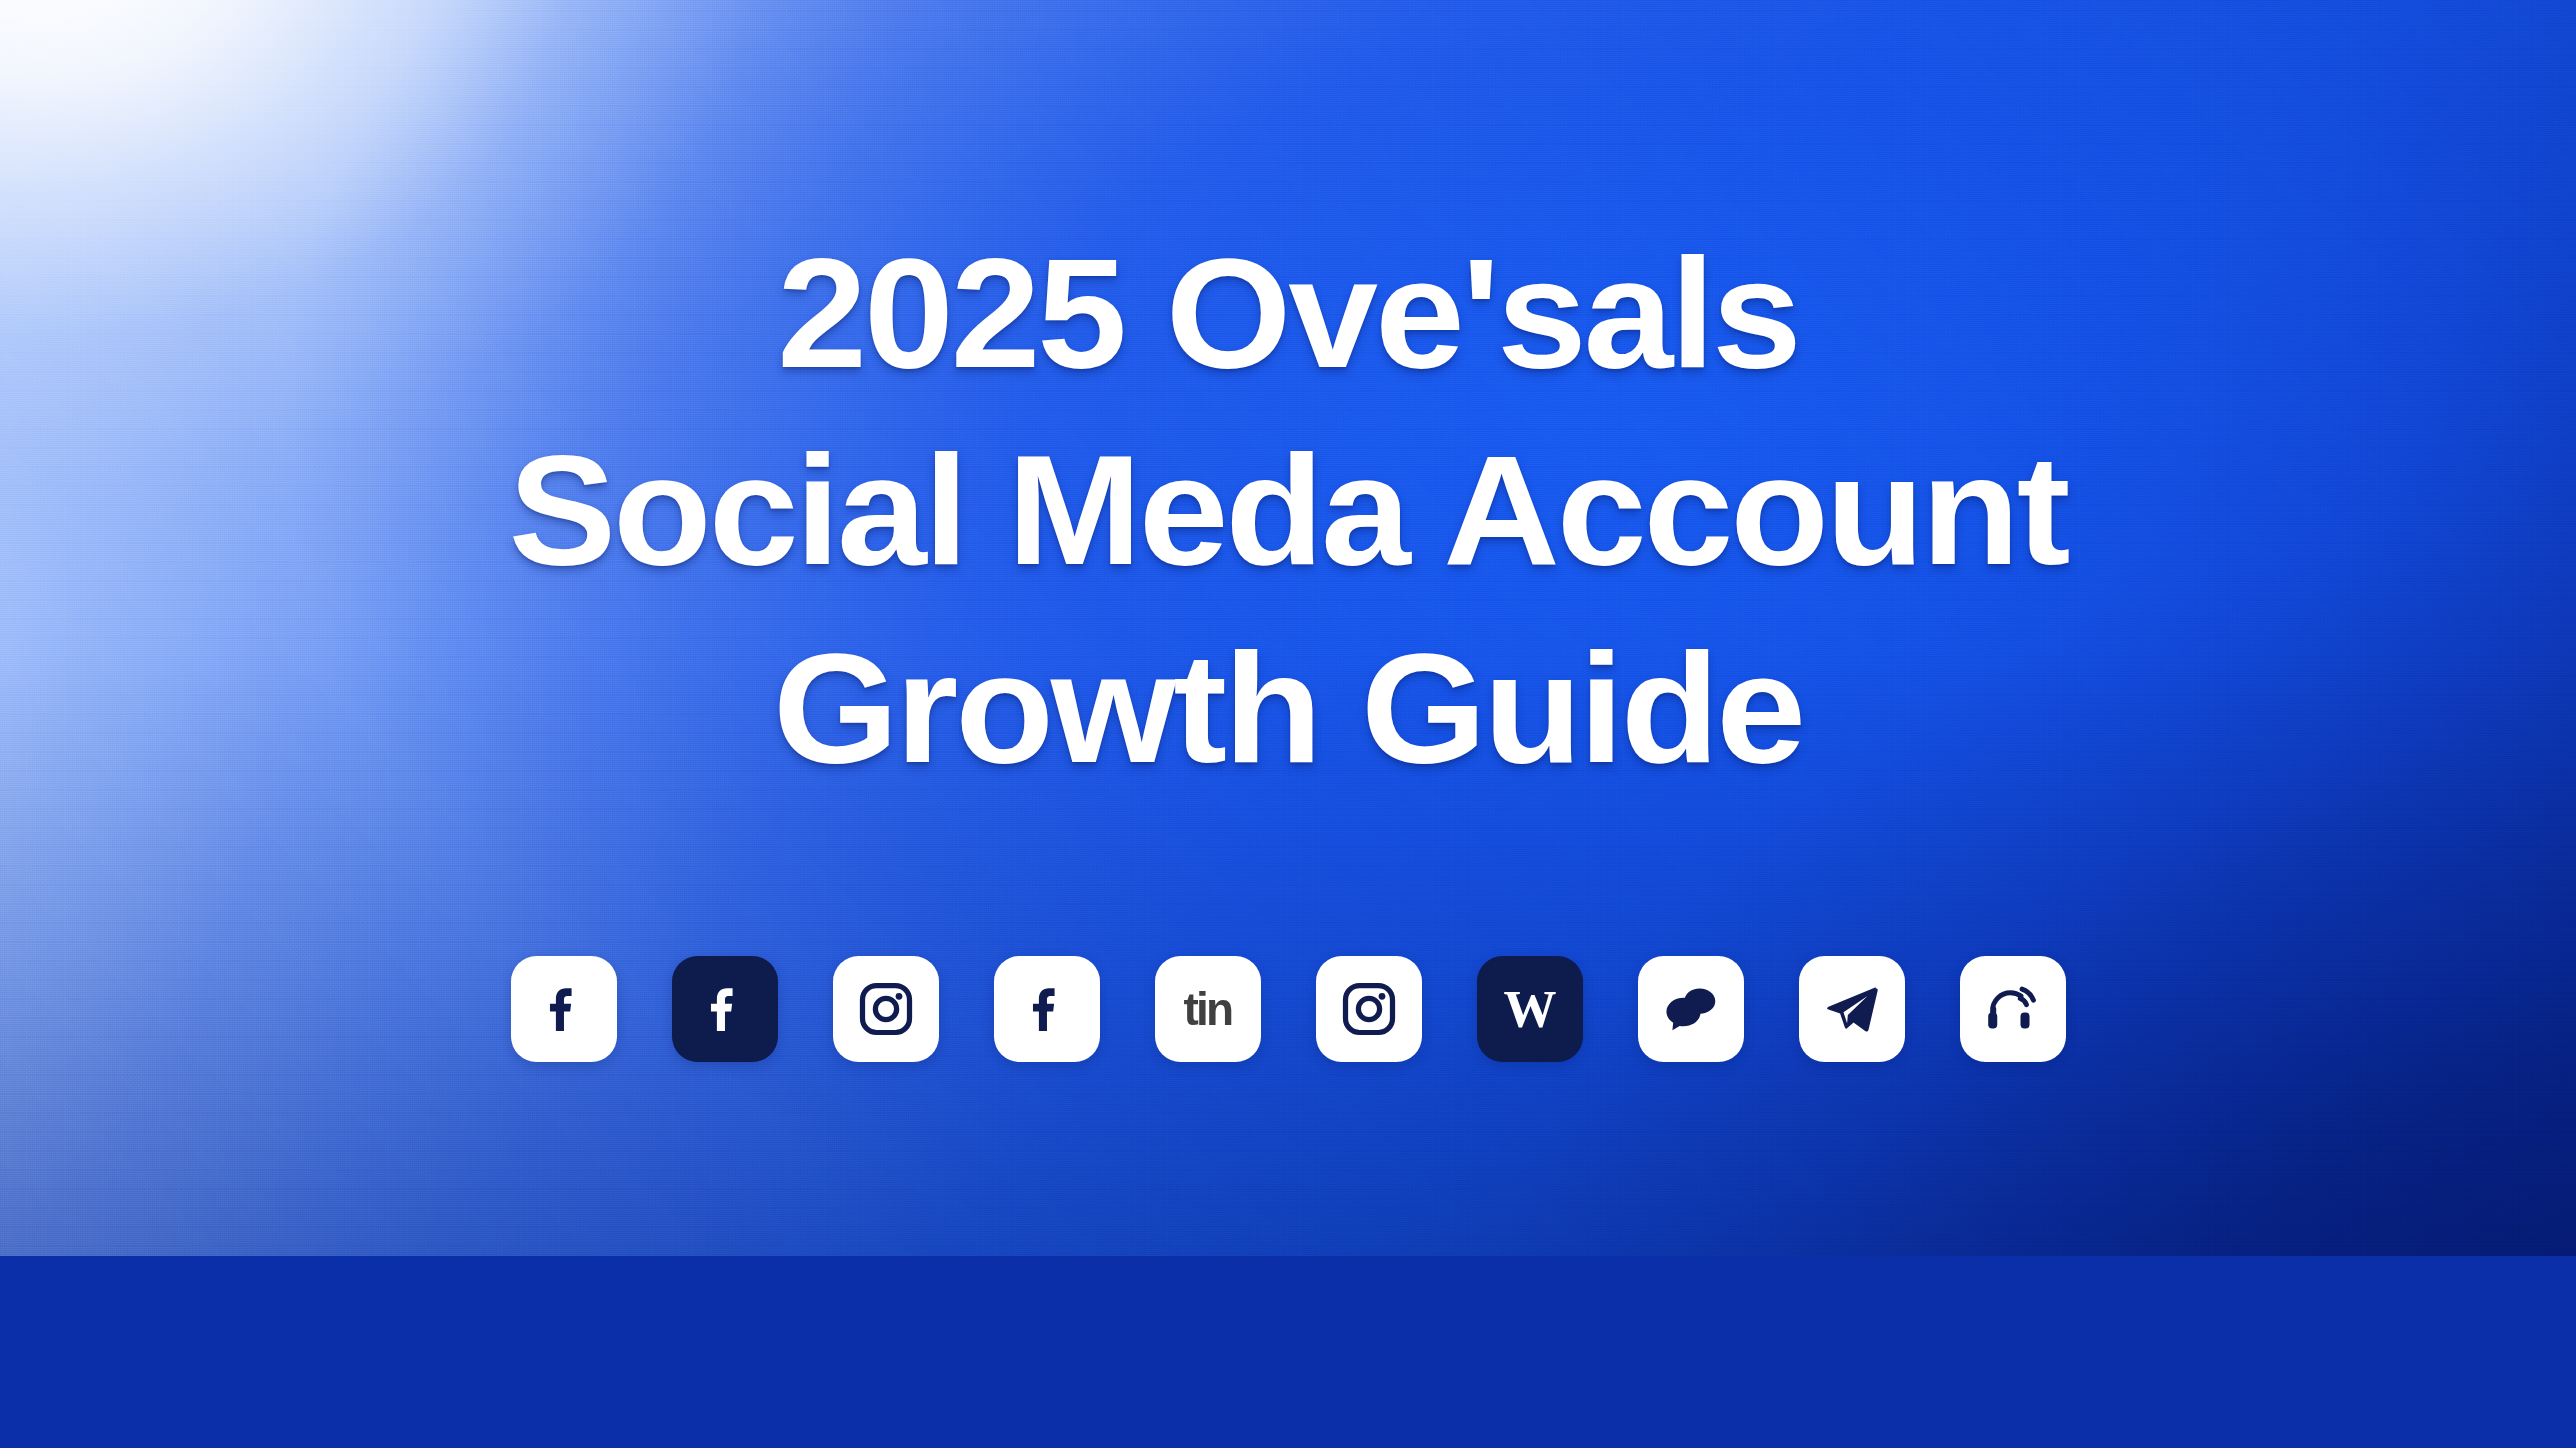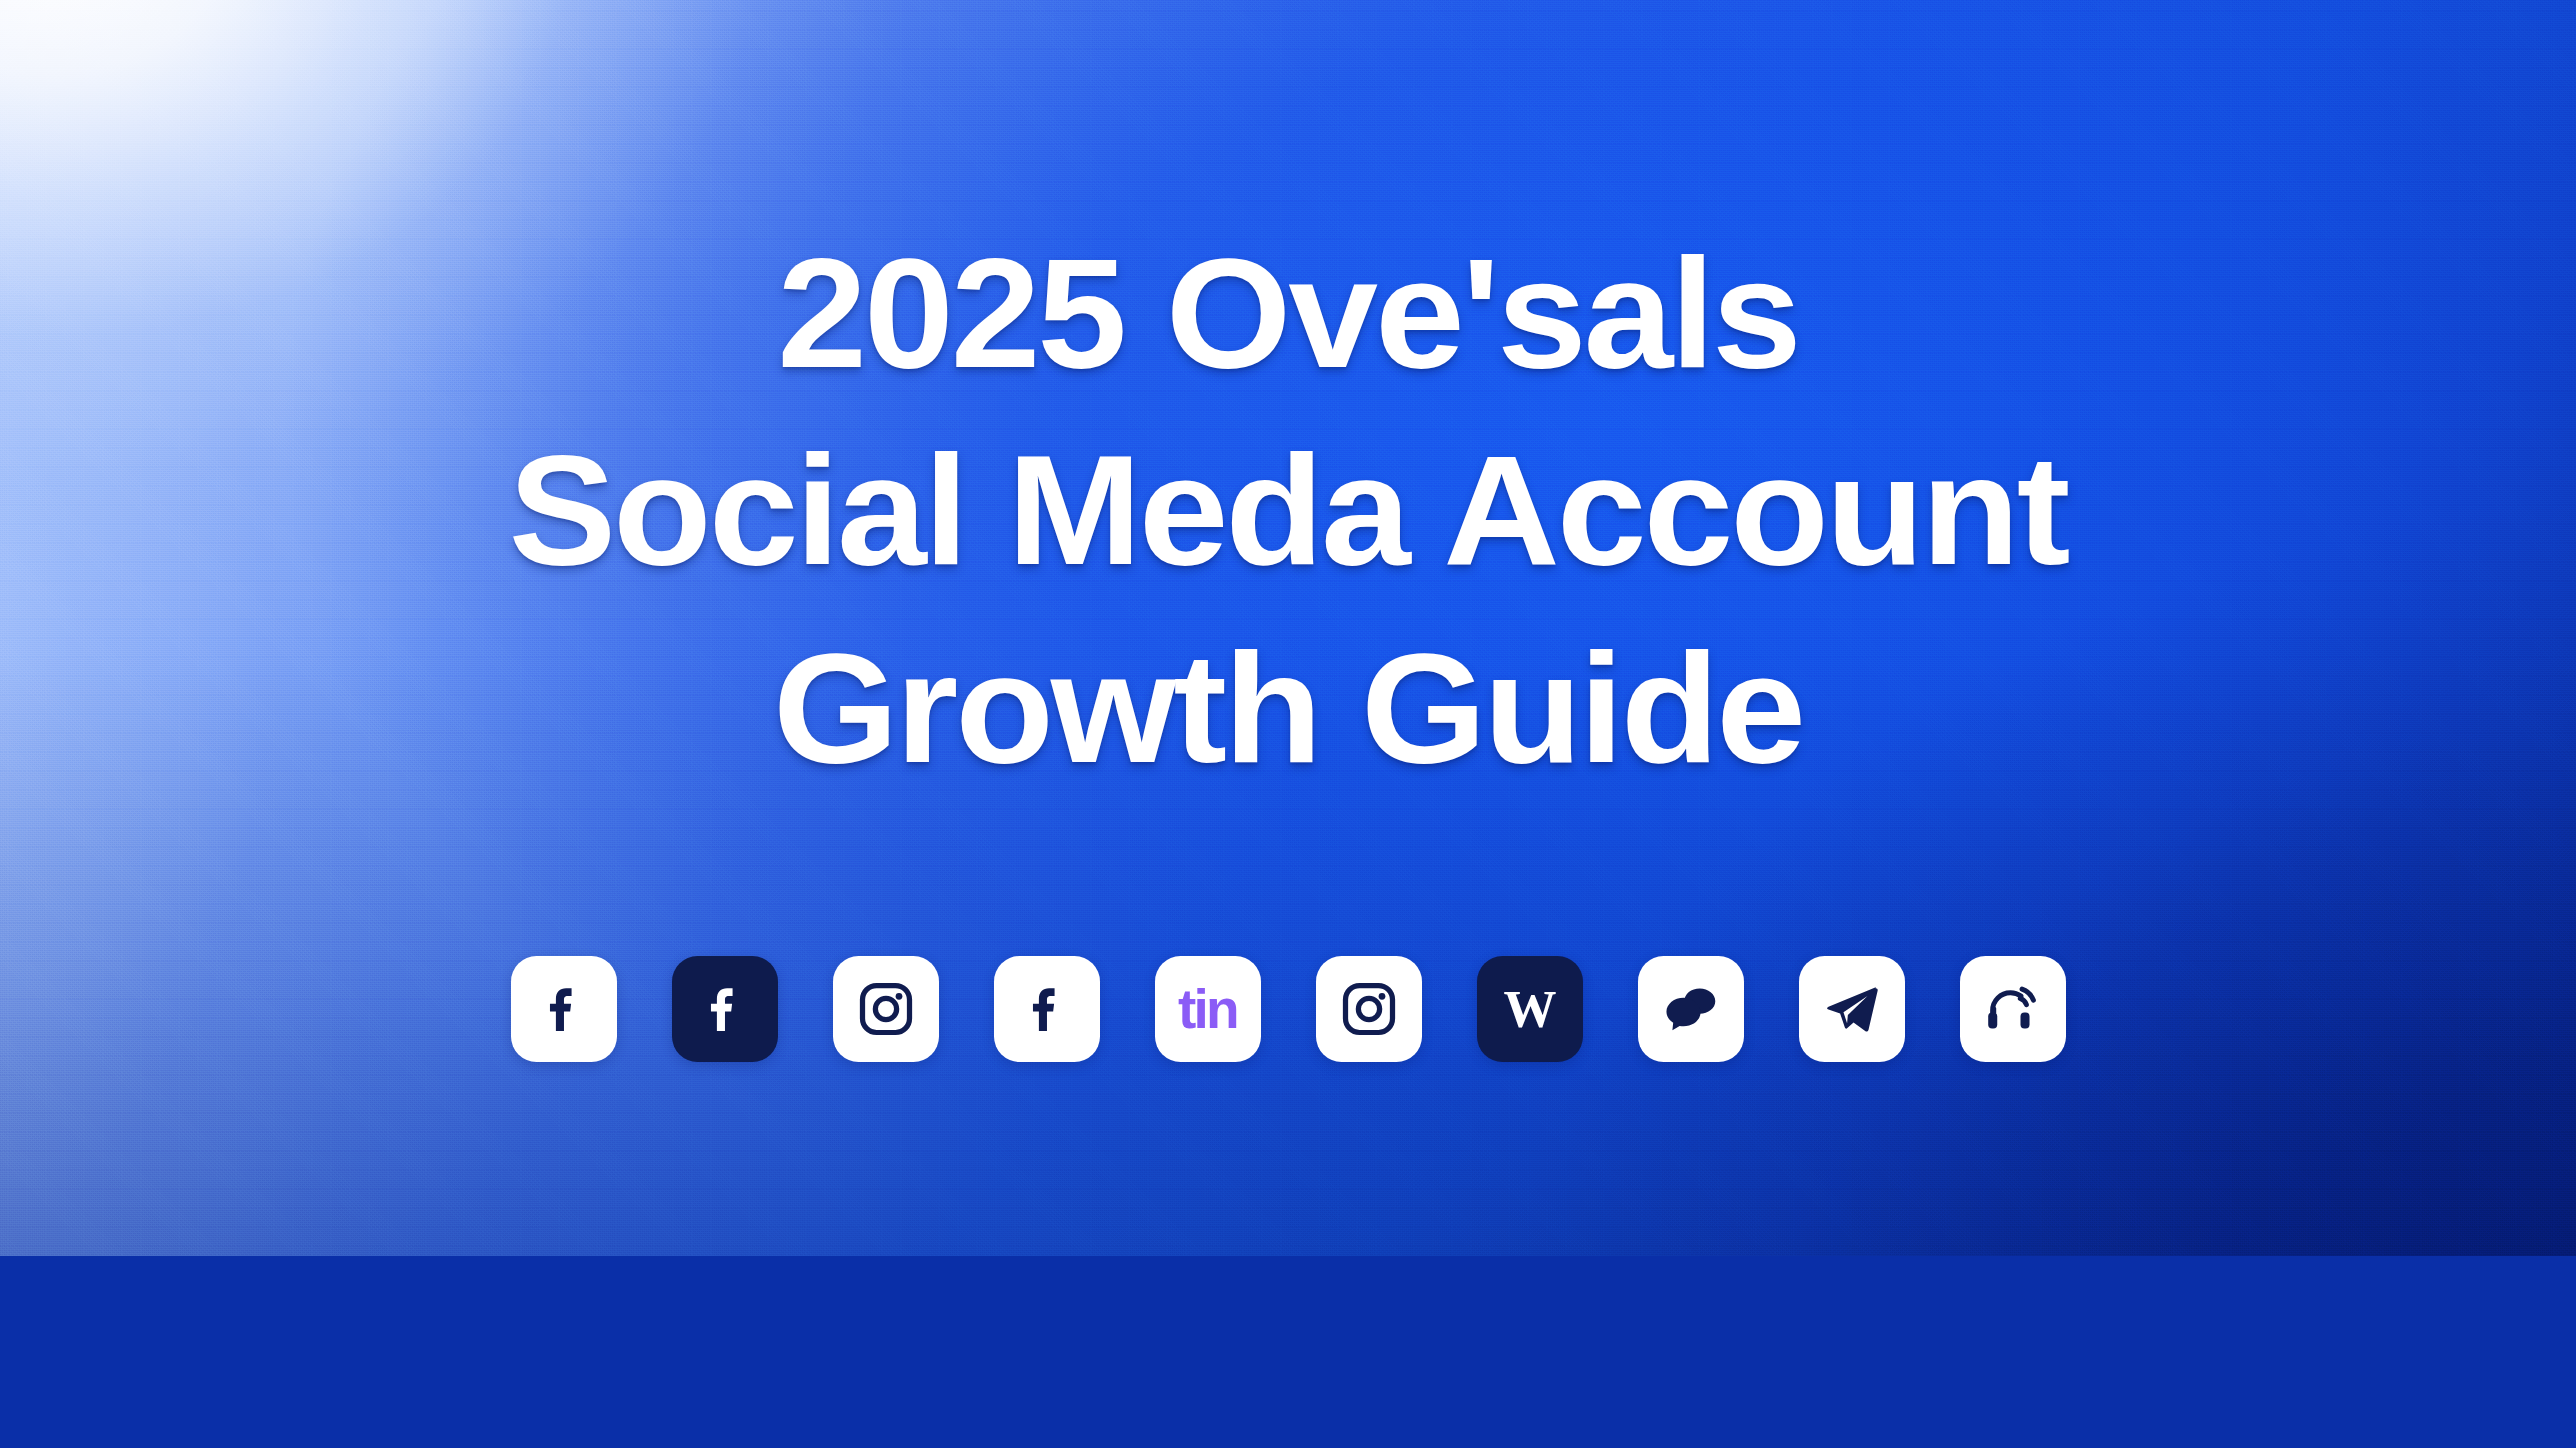--- a/index.html
+++ b/index.html
@@ -136,22 +136,22 @@
   .icon-tile.dark  { background: #0e1b4d; }
   .icon-tile svg { display: block; }
 
   .glyph-text {
     font-weight: 700;
     letter-spacing: -1.9px;
     line-height: 1;
     user-select: none;
   }
   .glyph-tin {
-    color: #8b5cf6;
-    font-size: 55px;
+    color: #404040;
+    font-size: 46px;
     letter-spacing: -2.8px;
   }
   .glyph-w {
     color: #ffffff;
     font-size: 53px;
     font-family: "Liberation Serif", "DejaVu Serif", serif;
     letter-spacing: -0.9px;
   }
 </style>
 </head>

